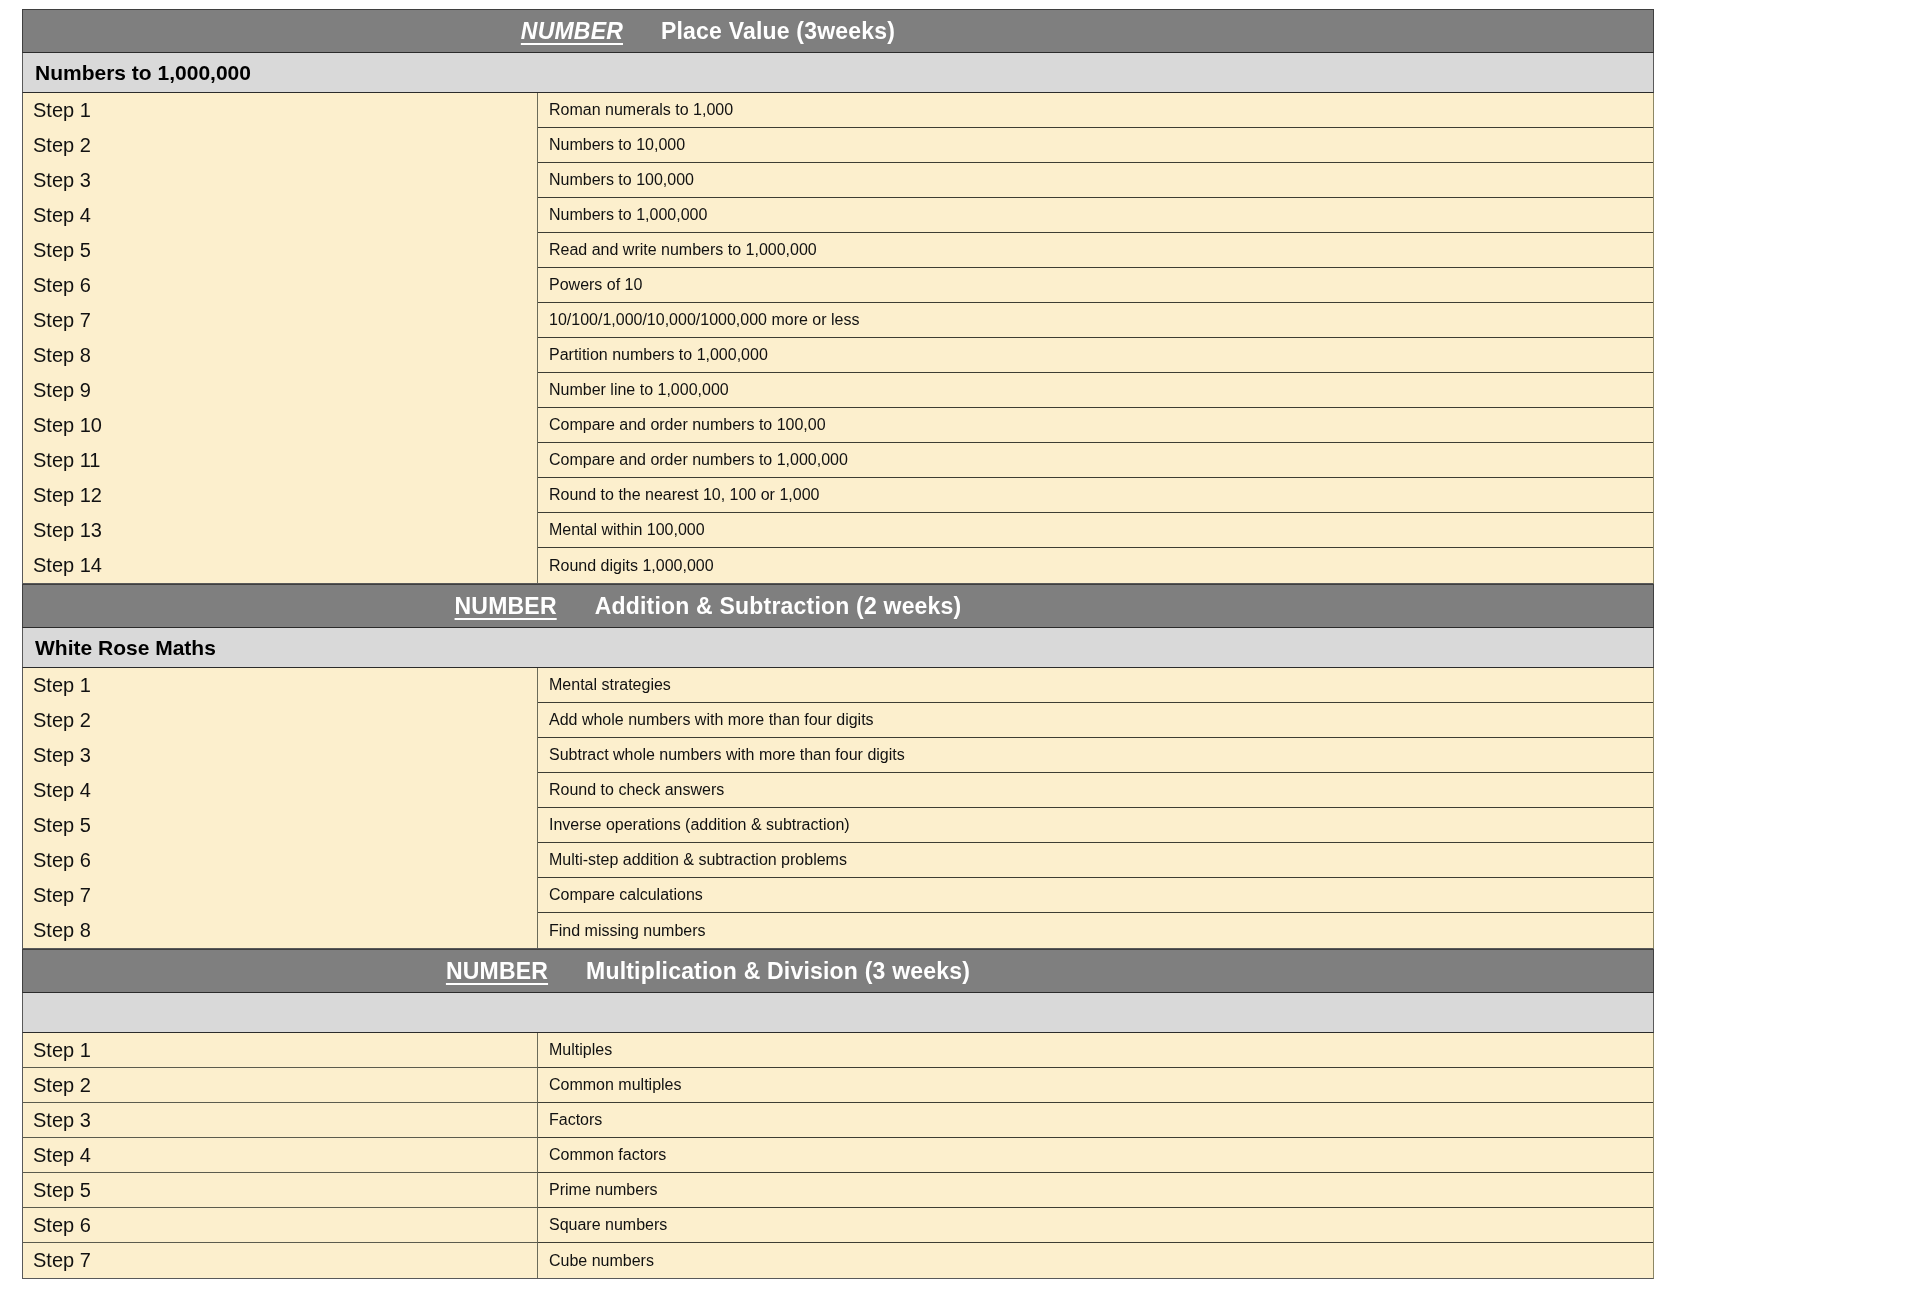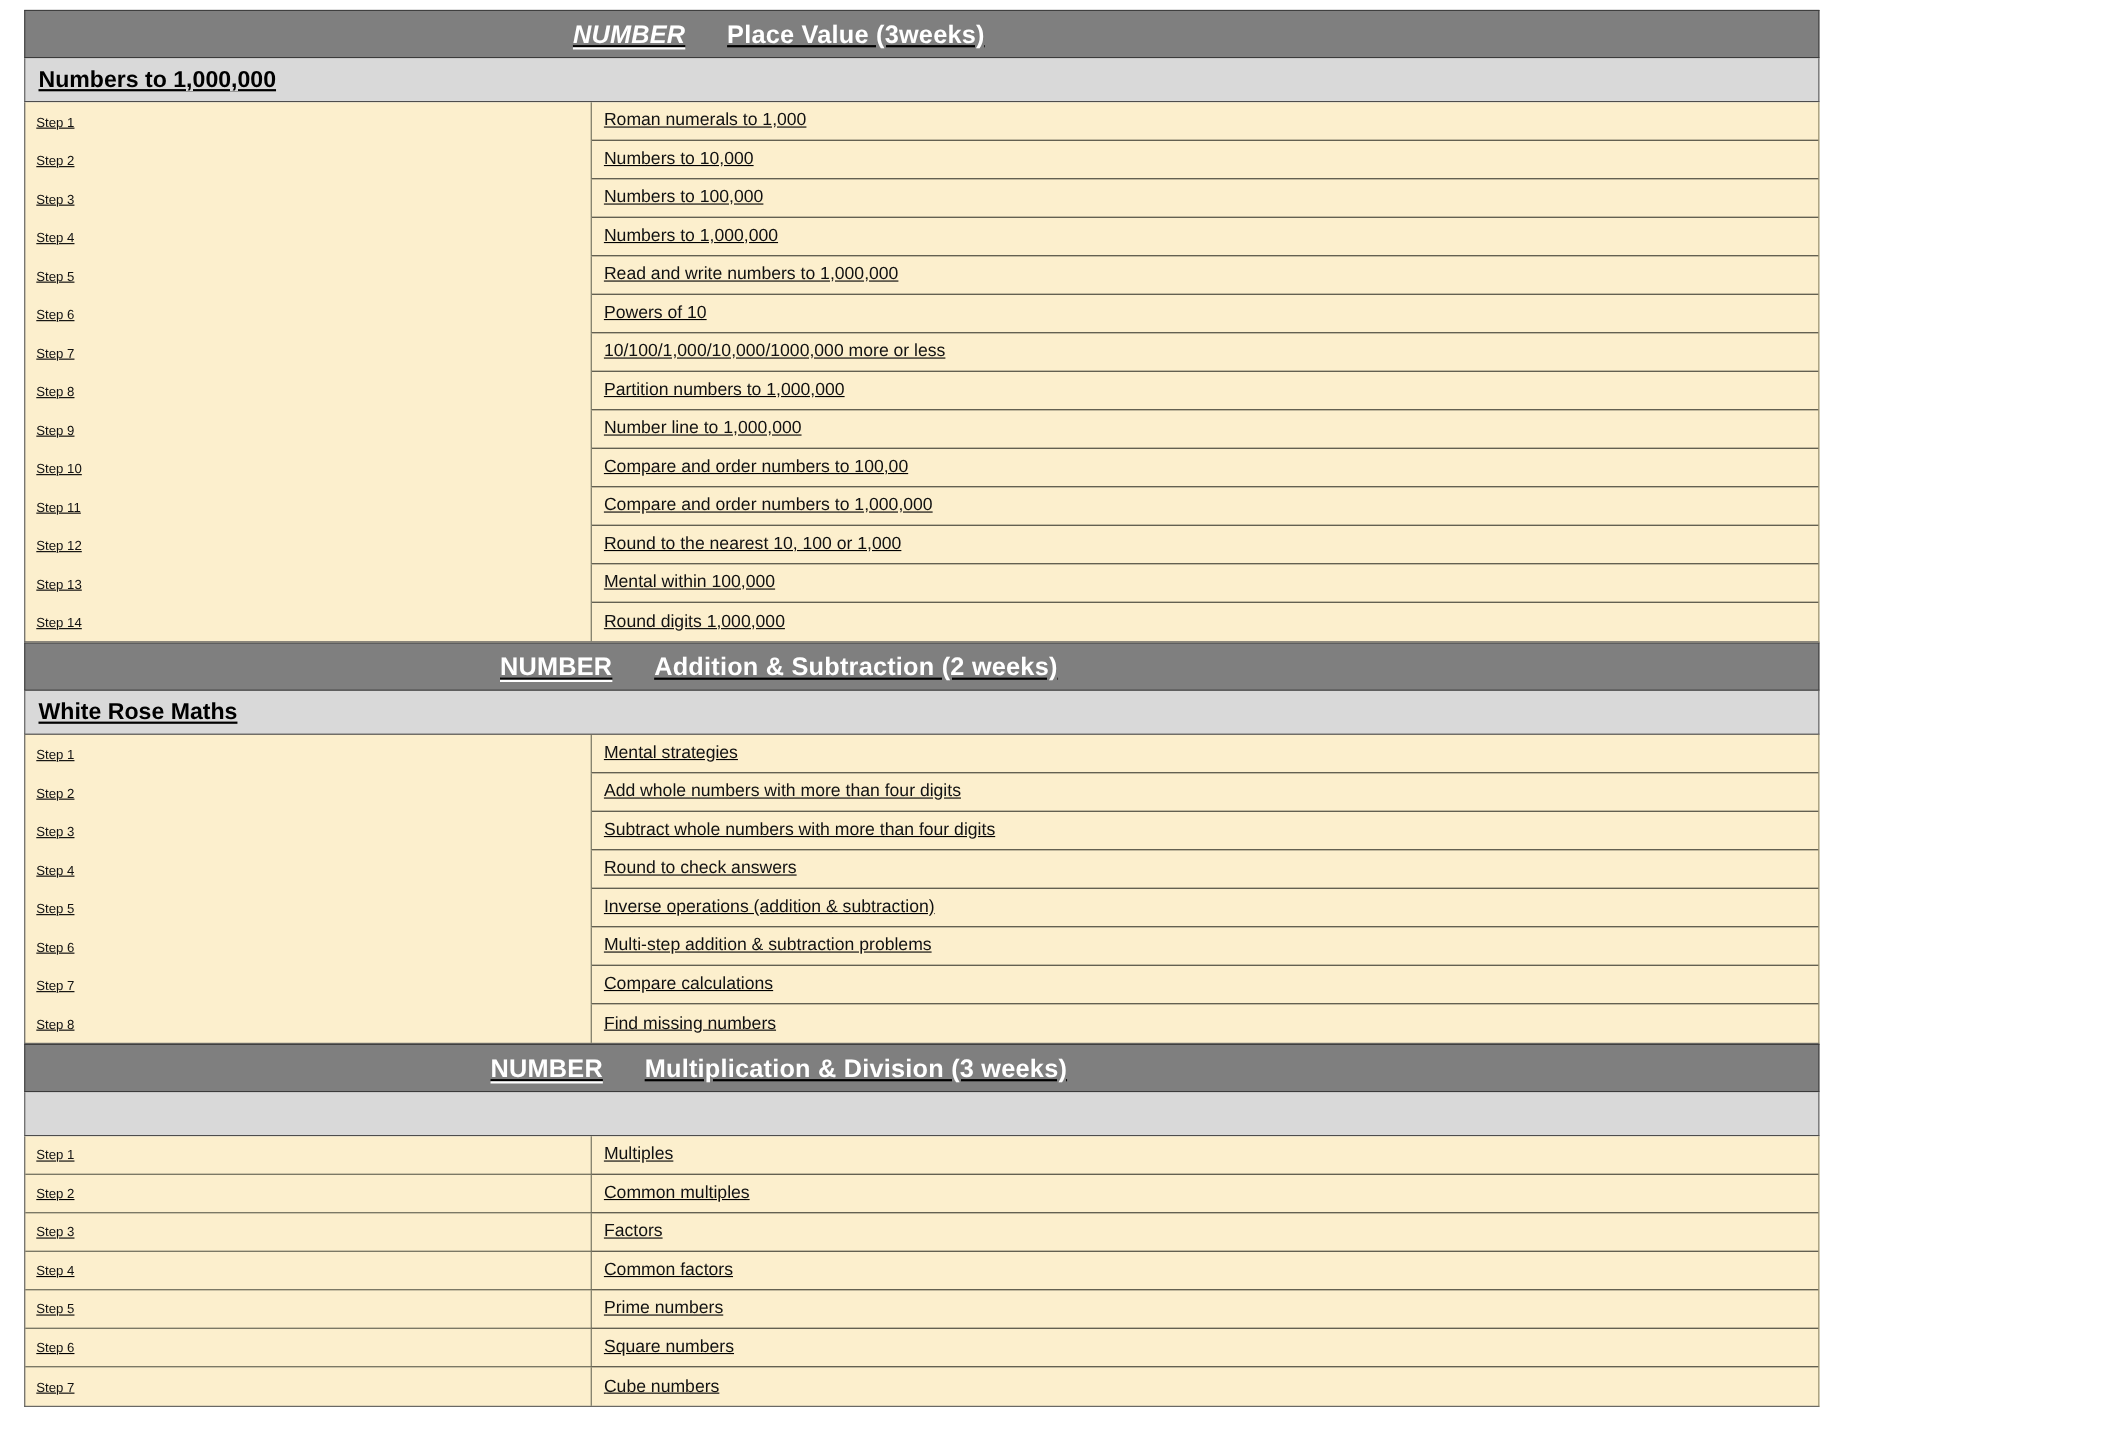--- a/index.html
+++ b/index.html
@@ -14,21 +14,20 @@
     font-family: "Liberation Sans", sans-serif;
     -webkit-font-smoothing: antialiased;
     overflow: hidden;
   }
 
   .sheet {
     position: absolute;
     left: 22px;
     top: 9px;
     width: 1632px;
-    text-decoration: underline;
   }
 
   
   .band {
     height: 44px;
     background: #7f7f7f;
     border: 1px solid #3f3f3f;
     border-bottom: 1px solid #2b2b2b;
     box-sizing: border-box;
     display: flex;
@@ -99,21 +98,21 @@
     height: 35px;
     box-sizing: border-box;
   }
   .row .step {
     width: 515px;
     flex: 0 0 515px;
     box-sizing: border-box;
     display: flex;
     align-items: center;
     padding-left: 10px;
-    font-size: 12px;
+    font-size: 20px;
     color: #111111;
     border-right: 1px solid #6b6b5a;
     overflow: hidden;
     white-space: nowrap;
   }
   .row .desc {
     flex: 1 1 auto;
     box-sizing: border-box;
     display: flex;
     align-items: center;

